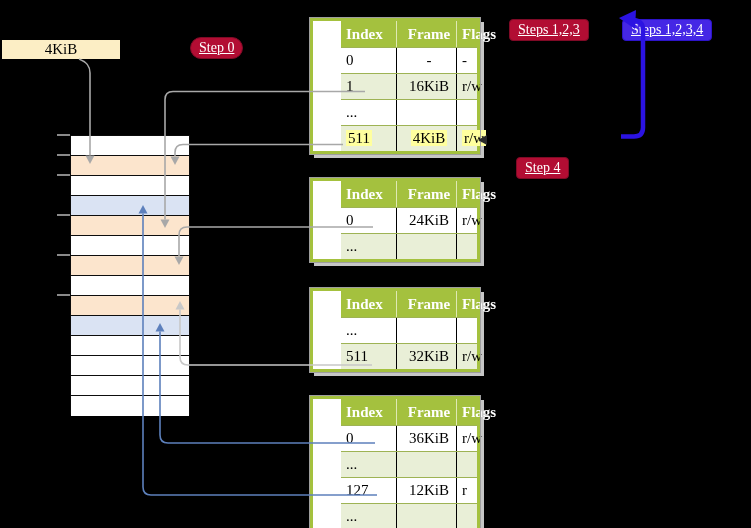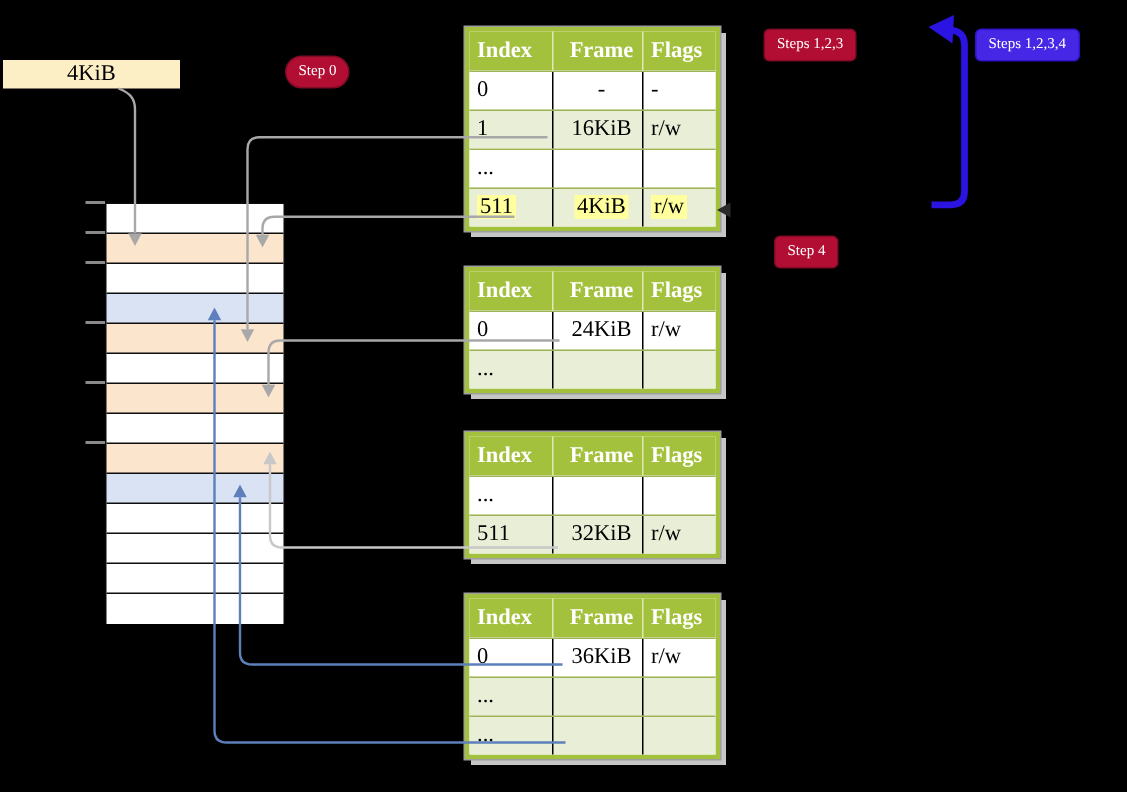--- a/index.html
+++ b/index.html
@@ -10,48 +10,48 @@
   }
   
   .frame-label{
     position:absolute;left:2px;top:40px;width:118px;height:19px;
     background:var(--cream);color:#000;font-size:15px;line-height:19px;
     text-align:center;
   }
   
   .badge{
     position:absolute;height:18px;line-height:18px;padding:1px 8px;
-    font-size:10px;color:#fff;border-radius:4px;white-space:nowrap;
+    font-size:14px;color:#fff;border-radius:4px;white-space:nowrap;text-decoration:underline;
   }
   .badge.red{background:var(--accent-red);border:1px solid #7f0a26;}
   .badge.blue{background:var(--accent-blue);border:1px solid #2d14c9;}
   #badge-step0{left:190px;top:37px;border-radius:11px;}
   #badge-steps123{left:509px;top:19px;}
-  #badge-steps1234{left:650px;top:19px;}
+  #badge-steps1234{left:622px;top:19px;}
   #badge-step4{left:516px;top:157px;}
   
   .memstrip{
     position:absolute;left:70px;top:135px;width:120px;height:280px;
     box-sizing:border-box;border:1px solid #0a0a0a;
   }
   .memrow{height:20px;box-sizing:border-box;border-bottom:1.5px solid #0d0d0d;}
   .memrow:last-child{border-bottom:none;}
   .c-white{background:#ffffff;}
   .c-peach{background:var(--peach);}
   .c-blue{background:var(--light-blue);}
   .tick{position:absolute;left:57px;width:13px;height:2px;background:#8a8a8a;}
   
   .ptable{
     position:absolute;left:310px;width:164px;
     border:3px solid var(--header-green);
     outline:1px solid #9e9e9e;
     box-shadow:4px 4px 0 #c6c6c6;
     background:#fff;
   }
-  .trow,.thead{display:flex;height:26px;box-sizing:border-box;}
+  .trow,.thead{display:flex;height:26px;box-sizing:border-box;margin-left:28px;}
   .thead{background:var(--header-green);}
   .th{
     color:#fff;font-weight:bold;font-size:15px;line-height:26px;
     padding-left:5px;box-sizing:border-box;border-left:1px solid #dfe9b4;
   }
   .th:first-child{border-left:none;}
   .td{
     font-size:15px;line-height:25px;color:#000;padding-left:5px;
     box-sizing:border-box;border-left:1px solid #000;
   }
@@ -185,20 +185,25 @@
   <div class="trow bg-white">
     <div class="td col-i"><span class="ct">0</span></div>
     <div class="td col-f"><span class="ct">36KiB</span></div>
     <div class="td col-g"><span class="ct">r/w</span></div>
   </div>
   <div class="trow bg-green">
     <div class="td col-i"><span class="ct">...</span></div>
     <div class="td col-f"><span class="ct"></span></div>
     <div class="td col-g"><span class="ct"></span></div>
   </div>
+  <div class="trow bg-white">
+    <div class="td col-i"><span class="ct">127</span></div>
+    <div class="td col-f"><span class="ct">12KiB</span></div>
+    <div class="td col-g"><span class="ct">r</span></div>
+  </div>
   <div class="trow bg-green">
     <div class="td col-i"><span class="ct">...</span></div>
     <div class="td col-f"><span class="ct"></span></div>
     <div class="td col-g"><span class="ct"></span></div>
   </div>
 </div>
 
 <svg id="connectors" width="751" height="528" viewBox="0 0 751 528">
 
   <g>

